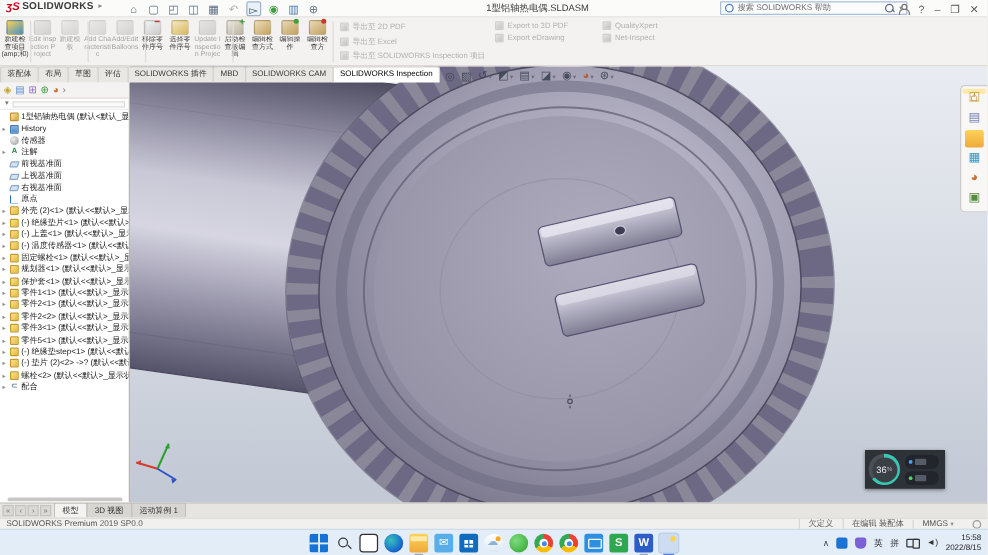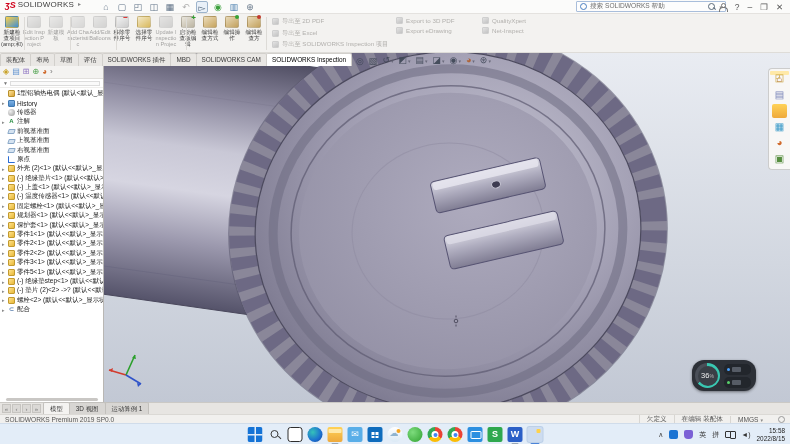--- a/index.html
+++ b/index.html
@@ -3,21 +3,21 @@
 <meta charset="utf-8">
 <style>
   *{box-sizing:border-box;margin:0;padding:0}
   html,body{width:790px;height:444px;overflow:hidden}
   body{position:relative;font-family:"Liberation Sans",sans-serif;background:#f0efed;color:#222}
 
   
   .titlebar{position:absolute;left:0;top:0;width:790px;height:14px;background:#fbfbfa;border-bottom:1px solid #e4e2df;display:flex;align-items:center;z-index:20}
   .sw-logo{display:flex;align-items:flex-start;gap:2px;padding:0 5px;height:100%}
   .sw-flame{color:#d0021b;font-weight:bold;font-style:italic;font-size:9px}
-  .sw-word{font-size:8px;font-weight:normal;color:#3c3c3c;letter-spacing:.2px}
+  .sw-word{font-size:8px;font-weight:bold;color:#3c3c3c;letter-spacing:.2px}
   .sw-exp{font-size:6px;color:#888;margin-left:2px}
   .qa{display:flex;gap:4px;margin-left:14px;align-items:center}
   .qa-ico{width:12px;height:12px;font-size:9px;line-height:12px;text-align:center;color:#5f7186}
   .qa-ico.i-home::before{content:"⌂"}
   .qa-ico.i-new-document::before{content:"▢"}
   .qa-ico.i-open::before{content:"◰"}
   .qa-ico.i-save::before{content:"◫"}
   .qa-ico.i-print::before{content:"▦"}
   .qa-ico.i-undo::before{content:"↶";color:#b0b0b0}
   .qa-ico.i-select{border:1px solid #9db4cc;background:#e9f0f8;border-radius:2px}
@@ -117,21 +117,21 @@
   .hu-ico.i-view-settings::before{content:"⊛"}
   .hu-ico.caret::after{content:"▾";font-size:5px;color:#667;margin-left:1px}
   .taskpane{position:absolute;right:0;top:15px;width:22px;background:#f8f7f6;border:1px solid #ccc;border-right:none;border-radius:4px 0 0 4px;display:flex;flex-direction:column;align-items:center;padding:3px 0;gap:2px}
   .tp-ico{width:15px;height:14px;font-size:10px;line-height:14px;text-align:center}
   .tp-ico.i-solidworks-resources::before{content:"⌂";color:#b06a2a}
   .tp-ico.i-design-library::before{content:"▤";color:#7a86b8}
   .tp-ico.i-file-explorer::before{content:"◰";color:#caa33a}
   .tp-ico.i-view-palette::before{content:"▦";color:#3a9ac9}
   .tp-ico.i-appearances-scenes::before{content:"◕";color:#d06a2c}
   .tp-ico.i-custom-properties::before{content:"▣";color:#568d3f}
-  .zoompill{position:absolute;right:34px;bottom:12px;width:64px;height:31px;background:#2d3138;border-radius:12px;display:flex;align-items:center;padding:3px;box-shadow:0 1px 3px rgba(0,0,0,.45)}
+  .zoompill{position:absolute;right:34px;bottom:12px;width:64px;height:31px;background:#2d3138;border-radius:0;display:flex;align-items:center;padding:3px;box-shadow:0 1px 3px rgba(0,0,0,.45)}
   .zoomring{width:25px;height:25px;border-radius:50%;background:conic-gradient(#39c8b2 0 230deg,#4a4f58 230deg 360deg);display:flex;align-items:center;justify-content:center;flex:none}
   .zoomcore{width:20px;height:20px;border-radius:50%;background:#3a3f46;color:#eee;font-size:7.5px;display:flex;align-items:center;justify-content:center}
   .zoomcore .pct{font-size:5px;color:#bbb}
   .zbtns{display:flex;flex-direction:column;gap:2px;margin-left:4px}
   .zbtn{width:27px;height:11px;background:#22262c;border-radius:5px;display:flex;align-items:center;gap:2px;padding:0 3px}
   .zdot{width:3px;height:3px;border-radius:50%;flex:none}
   .zdot.blue{background:#4aa3ff}
   .zdot.green{background:#58d06a}
   .zglyph{width:9px;height:5px;background:#565c66;border-radius:1px}
 
@@ -220,20 +220,21 @@
       <span class="qa-ico i-undo"></span>
 
       <span class="qa-ico i-select"></span>
 
       <span class="qa-ico i-rebuild"></span>
 
       <span class="qa-ico i-display-settings"></span>
 
       <span class="qa-ico i-options"></span>
     </div>
+  <div class="doc-title">1型铝轴热电偶.SLDASM</div>
   <div class="search-box">
     <span class="search-scope"></span>
     <span class="search-text">搜索 SOLIDWORKS 帮助</span>
     <span class="mag"></span>
     <span class="sb-caret">▾</span>
   </div>
   <div class="winctl">
     <span class="person-icon"></span>
     <span class="wc">?</span>
     <span class="wc">–</span>

